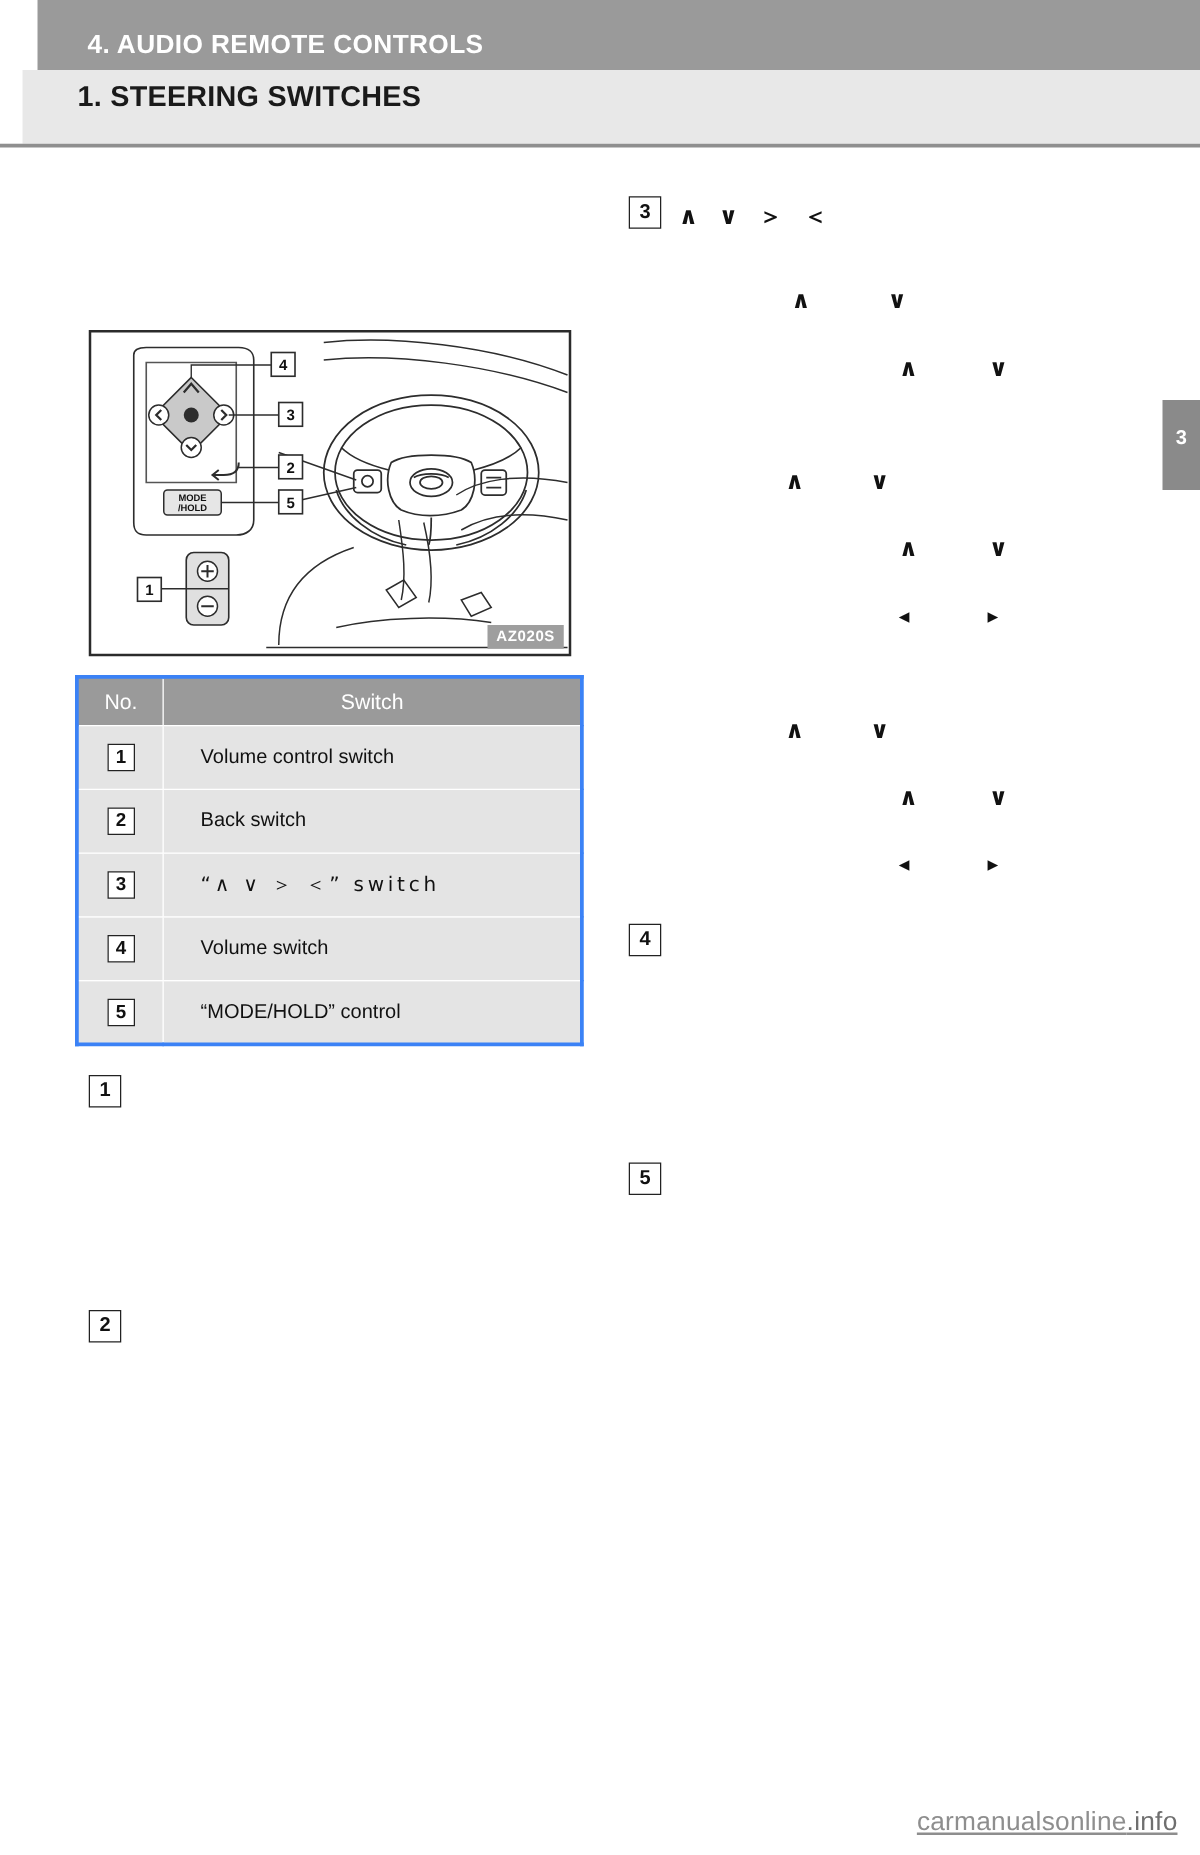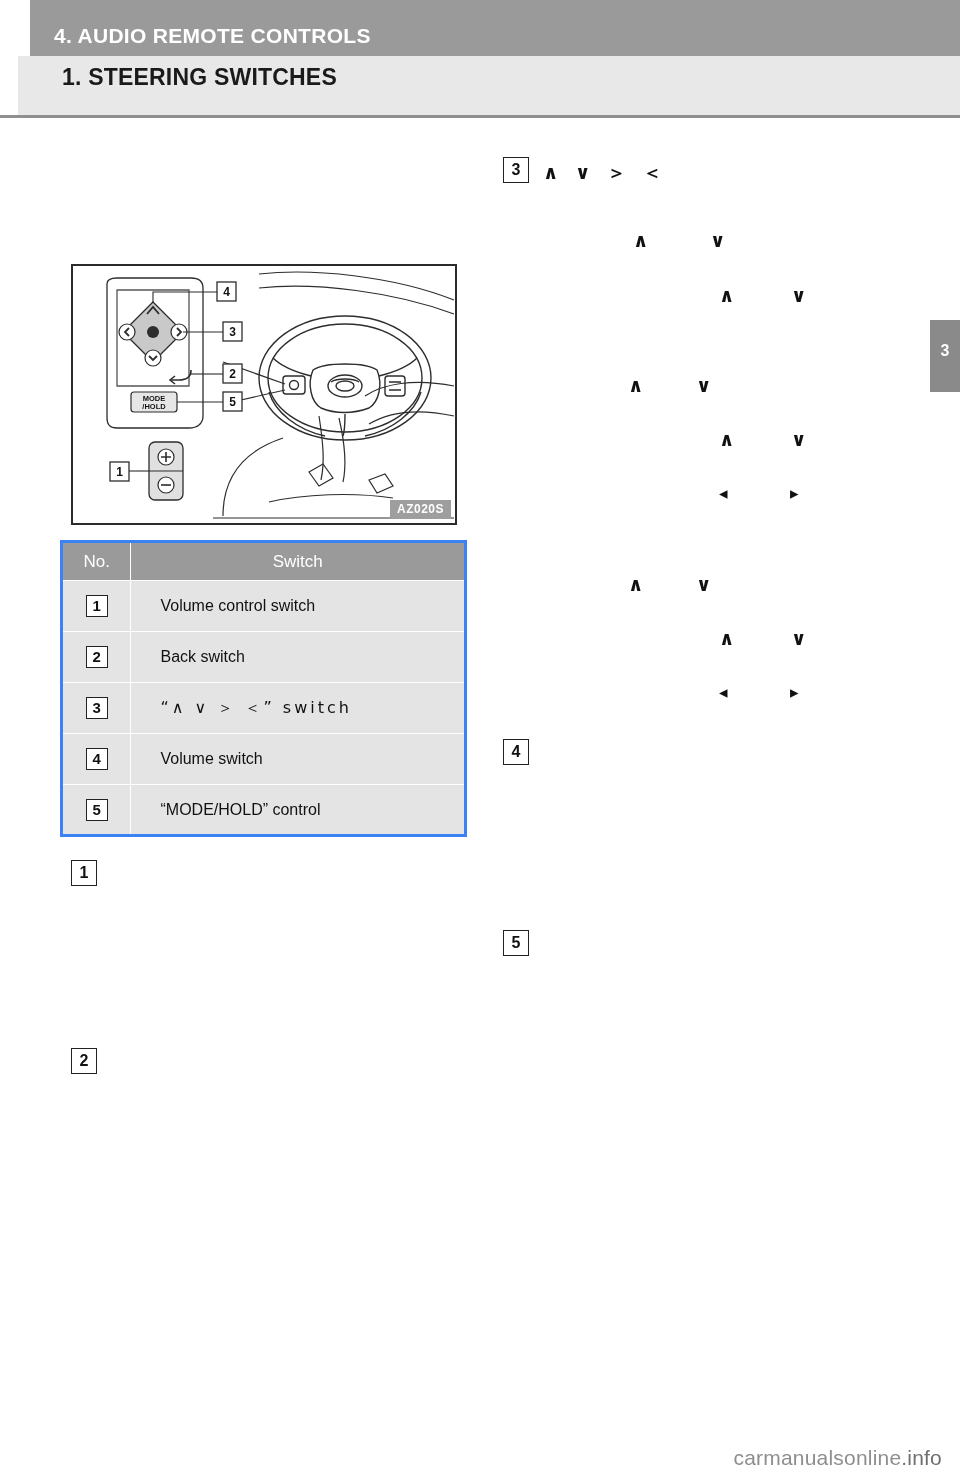--- a/index.html
+++ b/index.html
@@ -21,21 +21,21 @@
     background: #9a9a9a;
   }
   .header-bar .bar-inner {
     position: absolute;
     left: 30px; top: 0;
     right: 0; height: 56px;
     background: #9a9a9a;
   }
   .header-title {
     position: absolute;
-    left: 54px; top: 24px;
+    left: 70px; top: 24px;
     font-size: 21px;
     font-weight: bold;
     color: #ffffff;
     letter-spacing: 0.3px;
   }
   .header-leftcap {
     position: absolute;
     left: 0; top: 0;
     width: 30px; height: 56px;
     background: #ffffff;
@@ -196,20 +196,21 @@
     letter-spacing: 5px;
   }
 
   
   .watermark {
     position: absolute;
     right: 18px; bottom: 14px;
     font-size: 21px;
     color: #8e8e8e;
     letter-spacing: 0.2px;
+    text-decoration: underline;
   }
   .watermark .hi { color: #6f6f6f; }
 
   
   .cell-arrows {
     font-family: "DejaVu Sans", sans-serif;
     font-weight: normal;
     letter-spacing: 3px;
   }
 </style>

